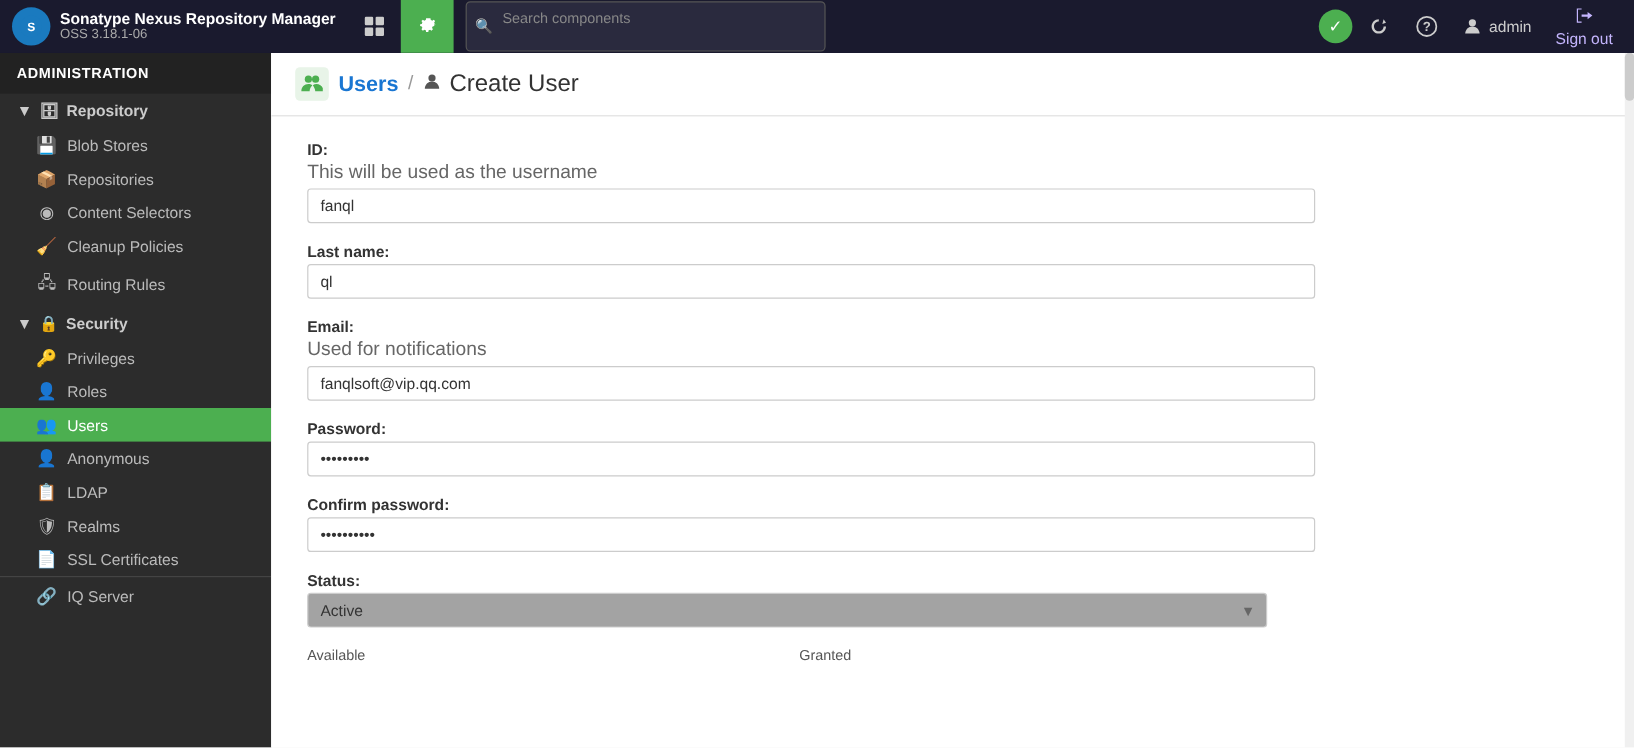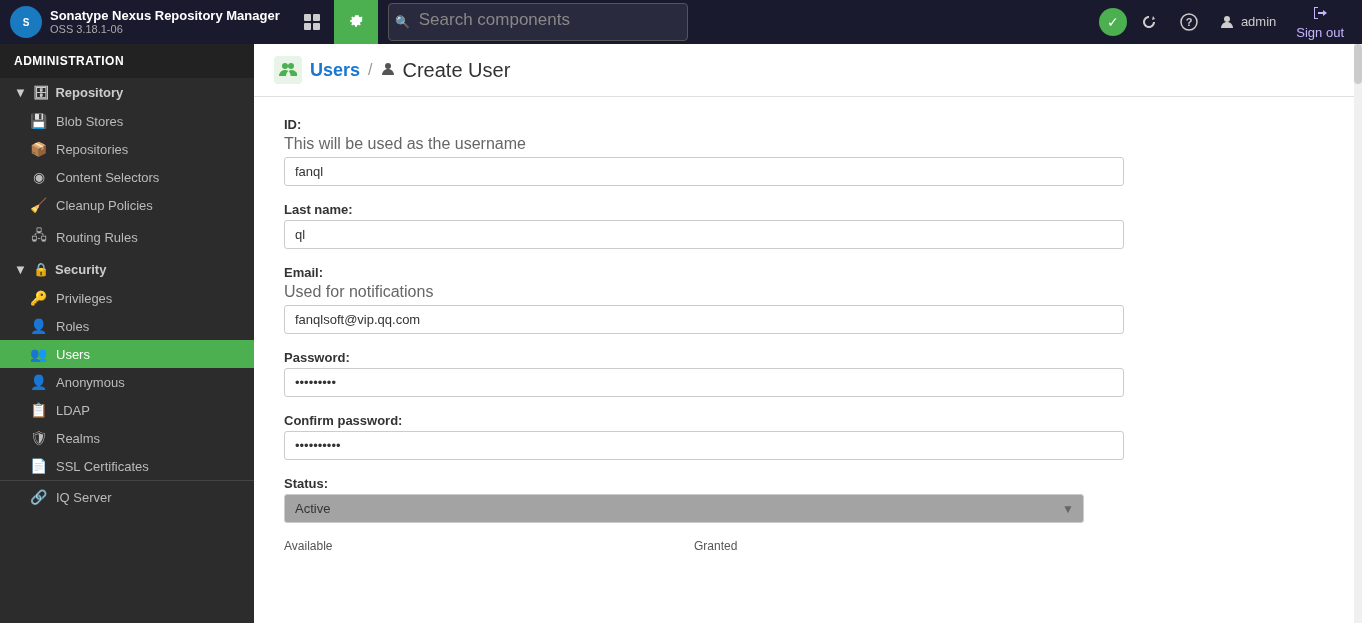--- a/index.html
+++ b/index.html
@@ -41,26 +41,26 @@
     }
     .nav-icon-btn.active { background: #4caf50; color: #fff; }
     .search-box {
       flex: 1;
       max-width: 300px;
       margin: 0 10px;
       position: relative;
     }
     .search-box input {
       width: 100%;
-      padding: 6px 12px 10px 30px;
+      padding: 6px 12px 20px 30px;
       border-radius: 4px;
       border: 1px solid #555;
       background: #2a2a3e;
       color: #fff;
-      font-size: 17px;
+      font-size: 12px;
     }
     .search-box input::placeholder { color: #888; }
     .search-icon-wrap {
       position: absolute; left: 8px; top: 50%; transform: translateY(-50%);
       color: #888; font-size: 12px;
     }
     .navbar-right {
       display: flex; align-items: center; gap: 4px;
       margin-left: auto;
     }
@@ -70,40 +70,40 @@
       border-radius: 50%;
       display: flex; align-items: center; justify-content: center;
       color: #fff; font-size: 14px;
     }
     .navbar-btn {
       width: 36px; height: 36px;
       display: flex; align-items: center; justify-content: center;
       color: #ccc; cursor: pointer; font-size: 16px;
     }
     .user-section {
-      display: flex; align-items: flex-start; gap: 6px;
+      display: flex; align-items: center; gap: 6px;
       color: #ccc; cursor: pointer; padding: 0 8px;
     }
     .signout-btn {
       display: flex; align-items: center; gap: 4px;
       color: #c4b5fd; cursor: pointer; padding: 0 8px;
       font-size: 13px;
       flex-direction: column;
     }
 
     
     .layout {
       display: flex;
       margin-top: 44px;
       height: calc(100vh - 44px);
     }
 
     
     .sidebar {
-      width: 254px;
+      width: 226px;
       background: #2c2c2c;
       color: #ddd;
       flex-shrink: 0;
       overflow-y: auto;
       height: 100%;
     }
     .sidebar-header {
       padding: 10px 14px;
       font-size: 12px;
       font-weight: 700;

